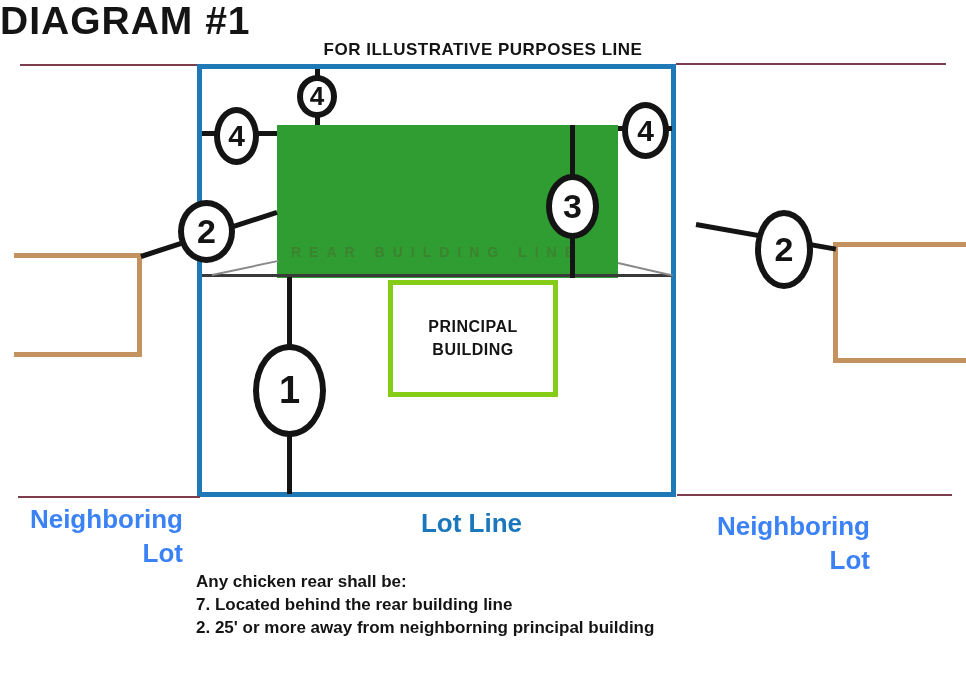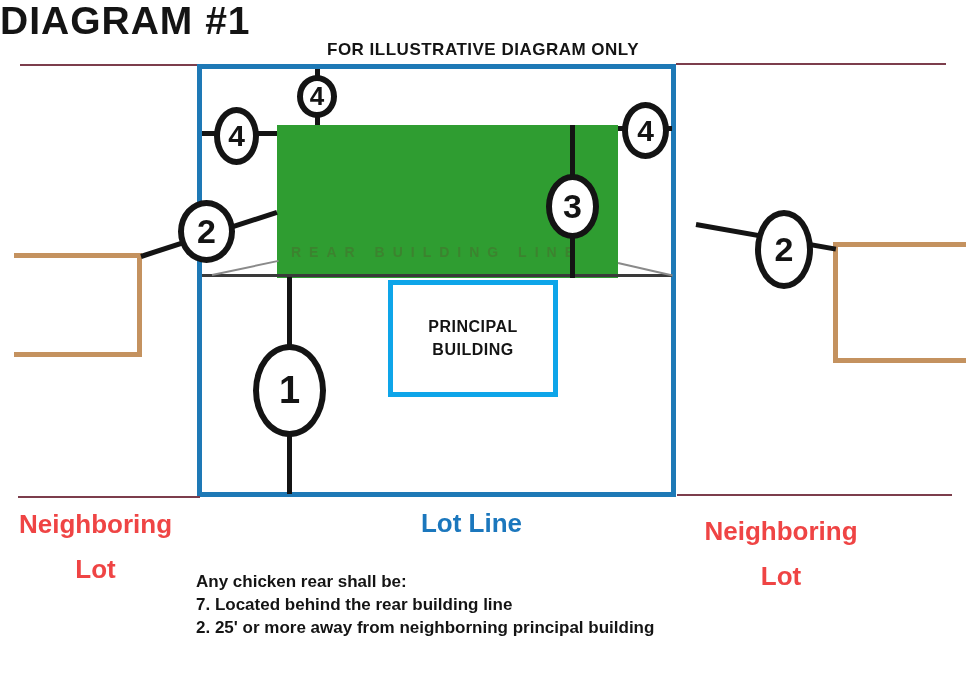--- a/index.html
+++ b/index.html
@@ -32,21 +32,21 @@
     left:291px;top:244px;width:320px;
     font-size:14px;font-weight:bold;letter-spacing:8px;color:#3f7f2f;opacity:0.85;
     white-space:nowrap;
   }
   
   #rear-line{left:202px;top:274px;width:470px;height:3px;background:#3a3a3a;}
   .gray-wisp{height:2px;background:#8a8a8a;}
   
   #principal-building{
     left:388px;top:280px;width:170px;height:117px;
-    border:5px solid #0ea5e9;box-sizing:border-box;background:#fff;
+    border:5px solid #84cc16;box-sizing:border-box;background:#fff;
     text-align:center;padding-top:30px;
     font-size:16px;font-weight:bold;color:#141414;line-height:23px;letter-spacing:0.5px;
   }
   
   #left-building{
     left:14px;top:253px;width:128px;height:104px;box-sizing:border-box;
     border-top:5px solid #c4925f;border-right:5px solid #c4925f;border-bottom:5px solid #c4925f;
   }
   #right-building{
     left:833px;top:242px;width:133px;height:121px;box-sizing:border-box;
@@ -55,33 +55,33 @@
   
   .black-line{background:#141414;}
   .diag{transform-origin:left center;}
   
   .callout{
     border:6px solid #141414;border-radius:50%;background:#ffffff;
     box-sizing:border-box;display:flex;align-items:center;justify-content:center;
     font-weight:900;color:#141414;z-index:5;
   }
   
-  .red-label{color:#ef4444;font-size:26px;font-weight:900;text-align:center;line-height:45px;}
+  .red-label{color:#3b82f6;font-size:26px;font-weight:900;text-align:right;line-height:34px;}
   #lot-line-label{color:#1b77bd;font-size:26px;font-weight:900;text-align:right;}
   
   #legend{left:196px;top:570px;width:600px;font-size:17px;font-weight:bold;color:#141414;line-height:23px;}
   #legend div{white-space:nowrap;}
 </style>
 </head>
 <body>
 
 <div id="canvas">
 
   <div id="title" class="abs">DIAGRAM #1</div>
-  <div id="subtitle" class="abs">FOR ILLUSTRATIVE DIAGRAM ONLY</div>
+  <div id="subtitle" class="abs">FOR ILLUSTRATIVE PURPOSES LINE</div>
 
   <div class="abs maroon-line" style="left:20px;top:64px;width:177px;"></div>
   <div class="abs maroon-line" style="left:676px;top:63px;width:270px;"></div>
 
   <div id="lot" class="abs"></div>
 
   <div id="coop-area" class="abs"></div>
   <div id="rear-line-text" class="abs">REAR BUILDING LINE</div>
 
   <div id="rear-line" class="abs"></div>

